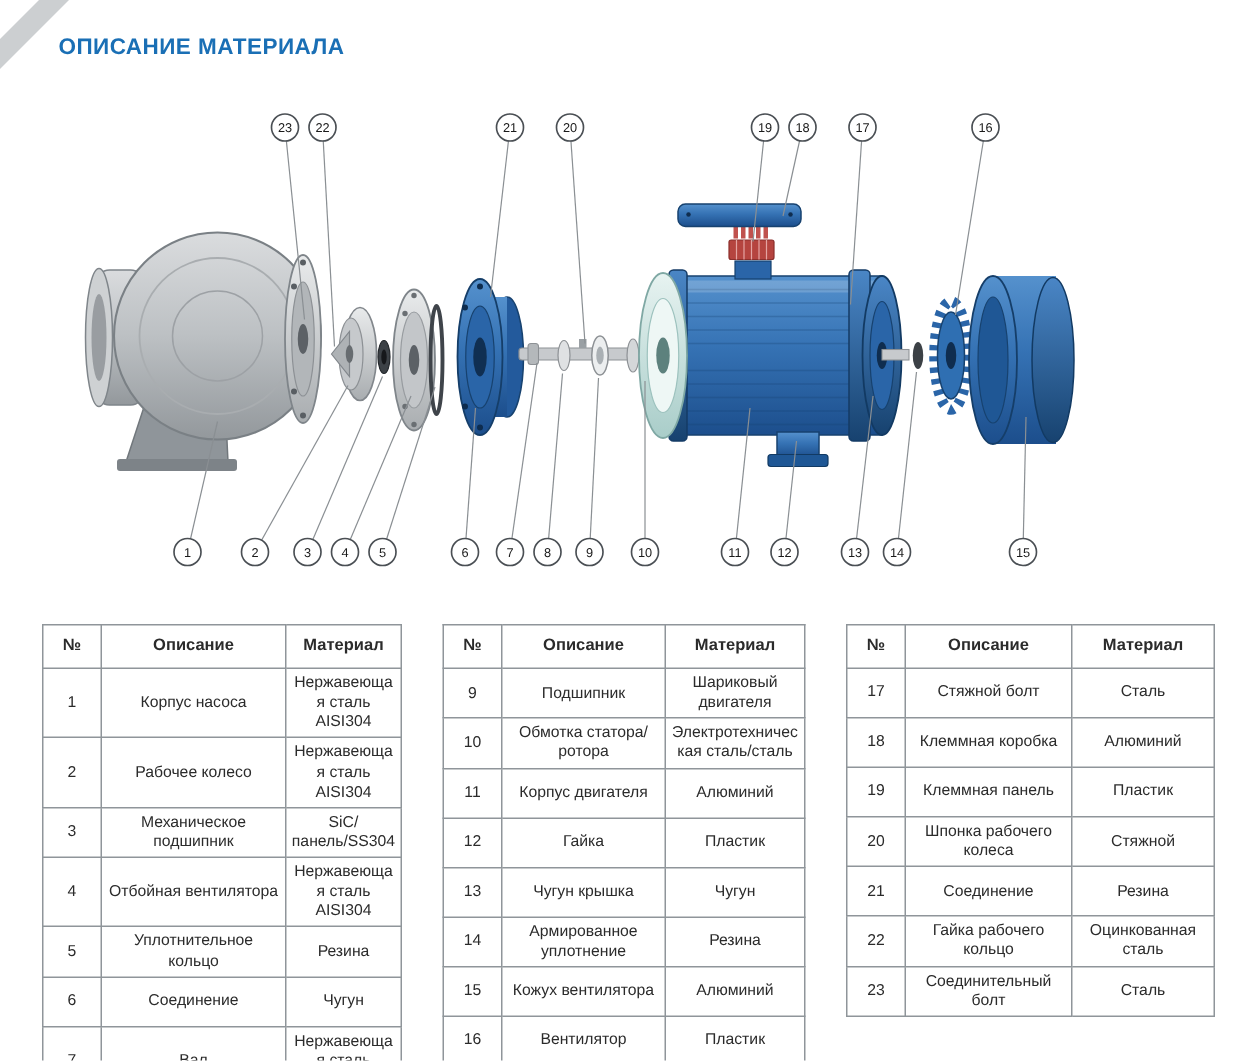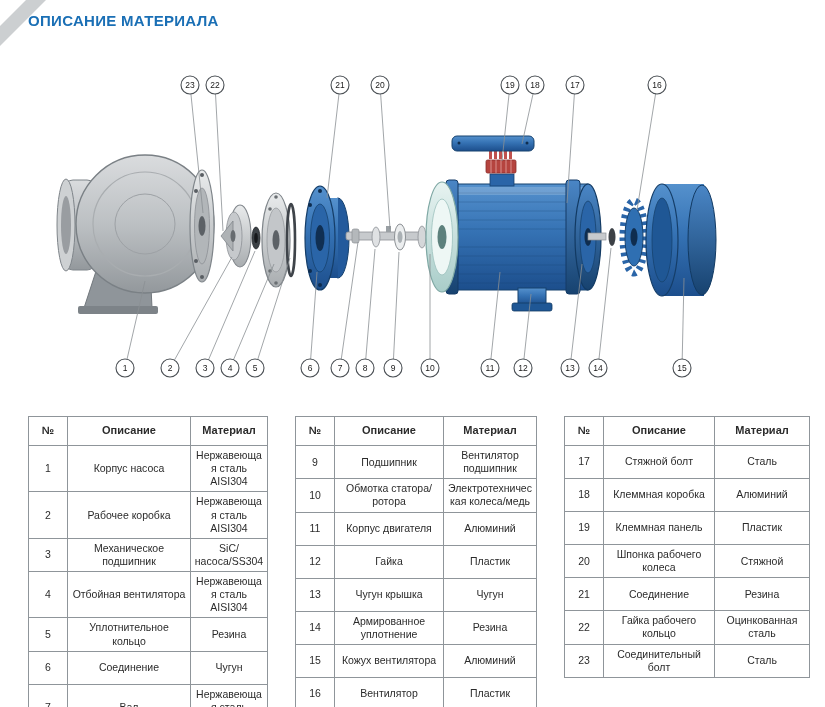--- a/index.html
+++ b/index.html
@@ -1,18 +1,18 @@
 <!DOCTYPE html>
 <html><head>
 <meta charset="utf-8">
 <style>
   html,body{margin:0;padding:0;}
   body{position:relative;width:825px;height:707px;background:#ffffff;overflow:hidden;
        font-family:"Liberation Sans",sans-serif;}
-  .page-title{position:absolute;top:12px;left:28px;margin:0;font-size:15px;font-weight:bold;
+  .page-title{position:absolute;top:12px;left:28px;margin:11px;font-size:15px;font-weight:bold;
        color:#1a6fb5;letter-spacing:.3px;z-index:2;}
   .diagram{position:absolute;top:0;left:0;z-index:1;}
   .diagram text{font-family:"Liberation Sans",sans-serif;}
   .tables{position:absolute;top:416px;left:28px;display:flex;gap:27px;align-items:flex-start;}
   table.mat-table{border-collapse:collapse;table-layout:fixed;width:240px;background:#fff;}
   table.t2{width:242px;} table.t3{width:246px;}
   .mat-table th,.mat-table td{border:1px solid #8f959a;text-align:center;vertical-align:middle;
       color:#2b2b2b;font-size:10.5px;line-height:1.25;padding:3px 3px;overflow-wrap:break-word;}
   .mat-table th{font-weight:bold;font-size:11px;height:22px;}
   .mat-table td{height:26px;}
@@ -300,27 +300,27 @@
         </tr>
       </thead>
       <tbody>
         <tr>
           <td>1</td>
           <td>Корпус насоса</td>
           <td>Нержавеющая сталь AISI304</td>
         </tr>
         <tr>
           <td>2</td>
-          <td>Рабочее коробка</td>
+          <td>Рабочее колесо</td>
           <td>Нержавеющая сталь AISI304</td>
         </tr>
         <tr>
           <td>3</td>
           <td>Механическое подшипник</td>
-          <td>SiC/насоса/SS304</td>
+          <td>SiC/панель/SS304</td>
         </tr>
         <tr>
           <td>4</td>
           <td>Отбойная вентилятора</td>
           <td>Нержавеющая сталь AISI304</td>
         </tr>
         <tr>
           <td>5</td>
           <td>Уплотнительное кольцо</td>
           <td>Резина</td>
@@ -342,26 +342,26 @@
         <tr>
           <th>№</th>
           <th>Описание</th>
           <th>Материал</th>
         </tr>
       </thead>
       <tbody>
         <tr>
           <td>9</td>
           <td>Подшипник</td>
-          <td>Вентилятор подшипник</td>
+          <td>Шариковый двигателя</td>
         </tr>
         <tr>
           <td>10</td>
           <td>Обмотка статора/ротора</td>
-          <td>Электротехническая колеса/медь</td>
+          <td>Электротехническая сталь/сталь</td>
         </tr>
         <tr>
           <td>11</td>
           <td>Корпус двигателя</td>
           <td>Алюминий</td>
         </tr>
         <tr>
           <td>12</td>
           <td>Гайка</td>
           <td>Пластик</td>

